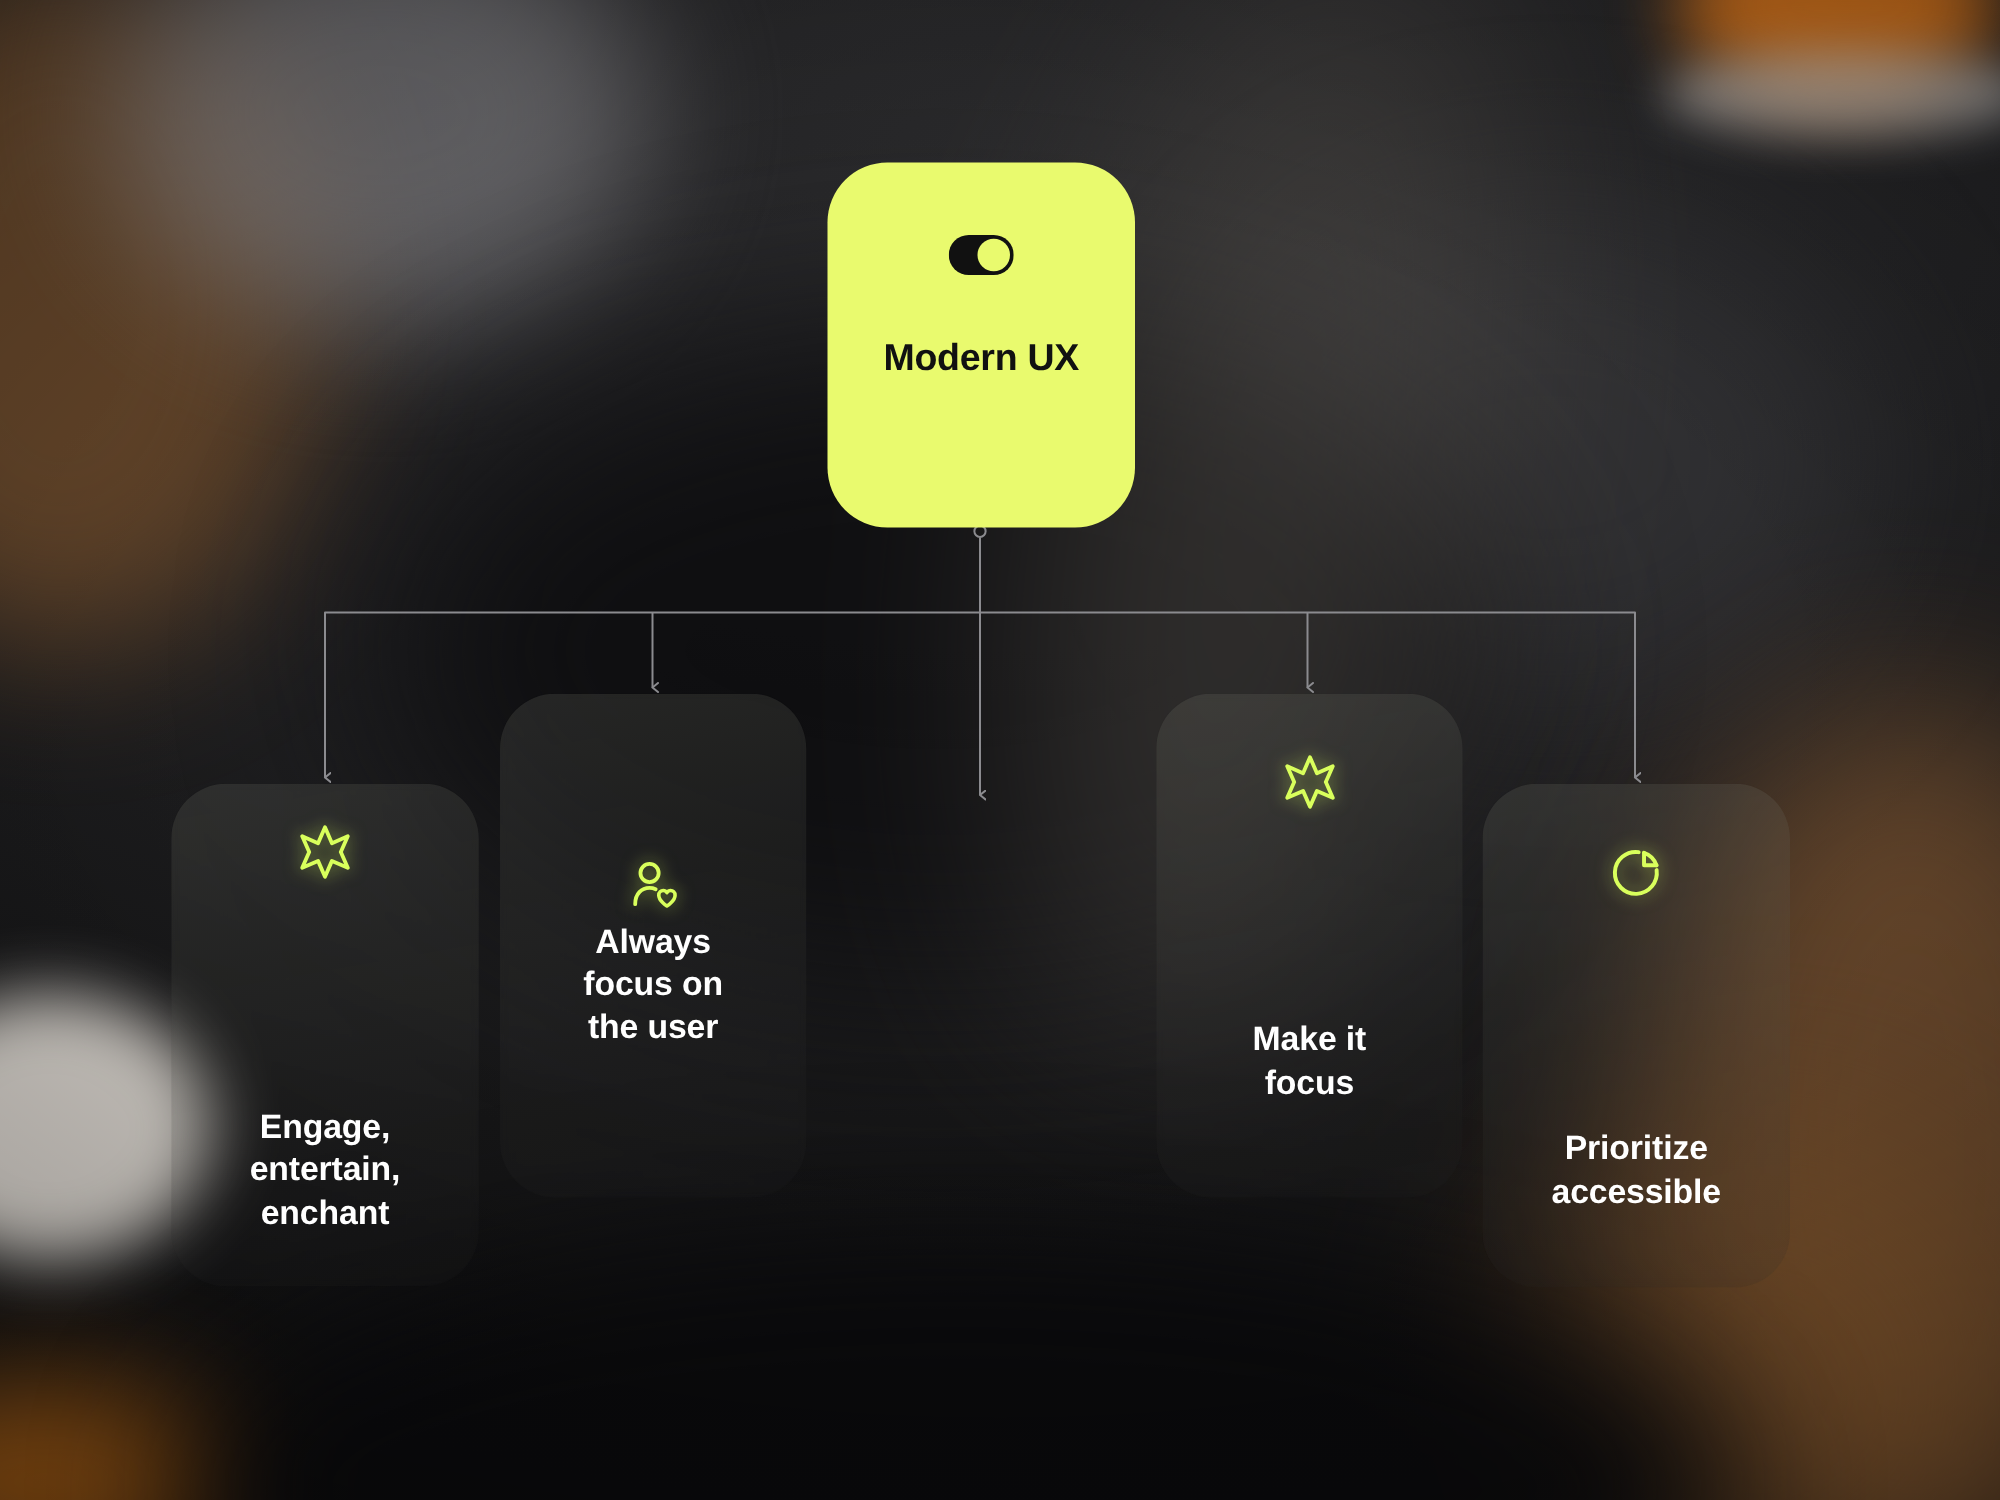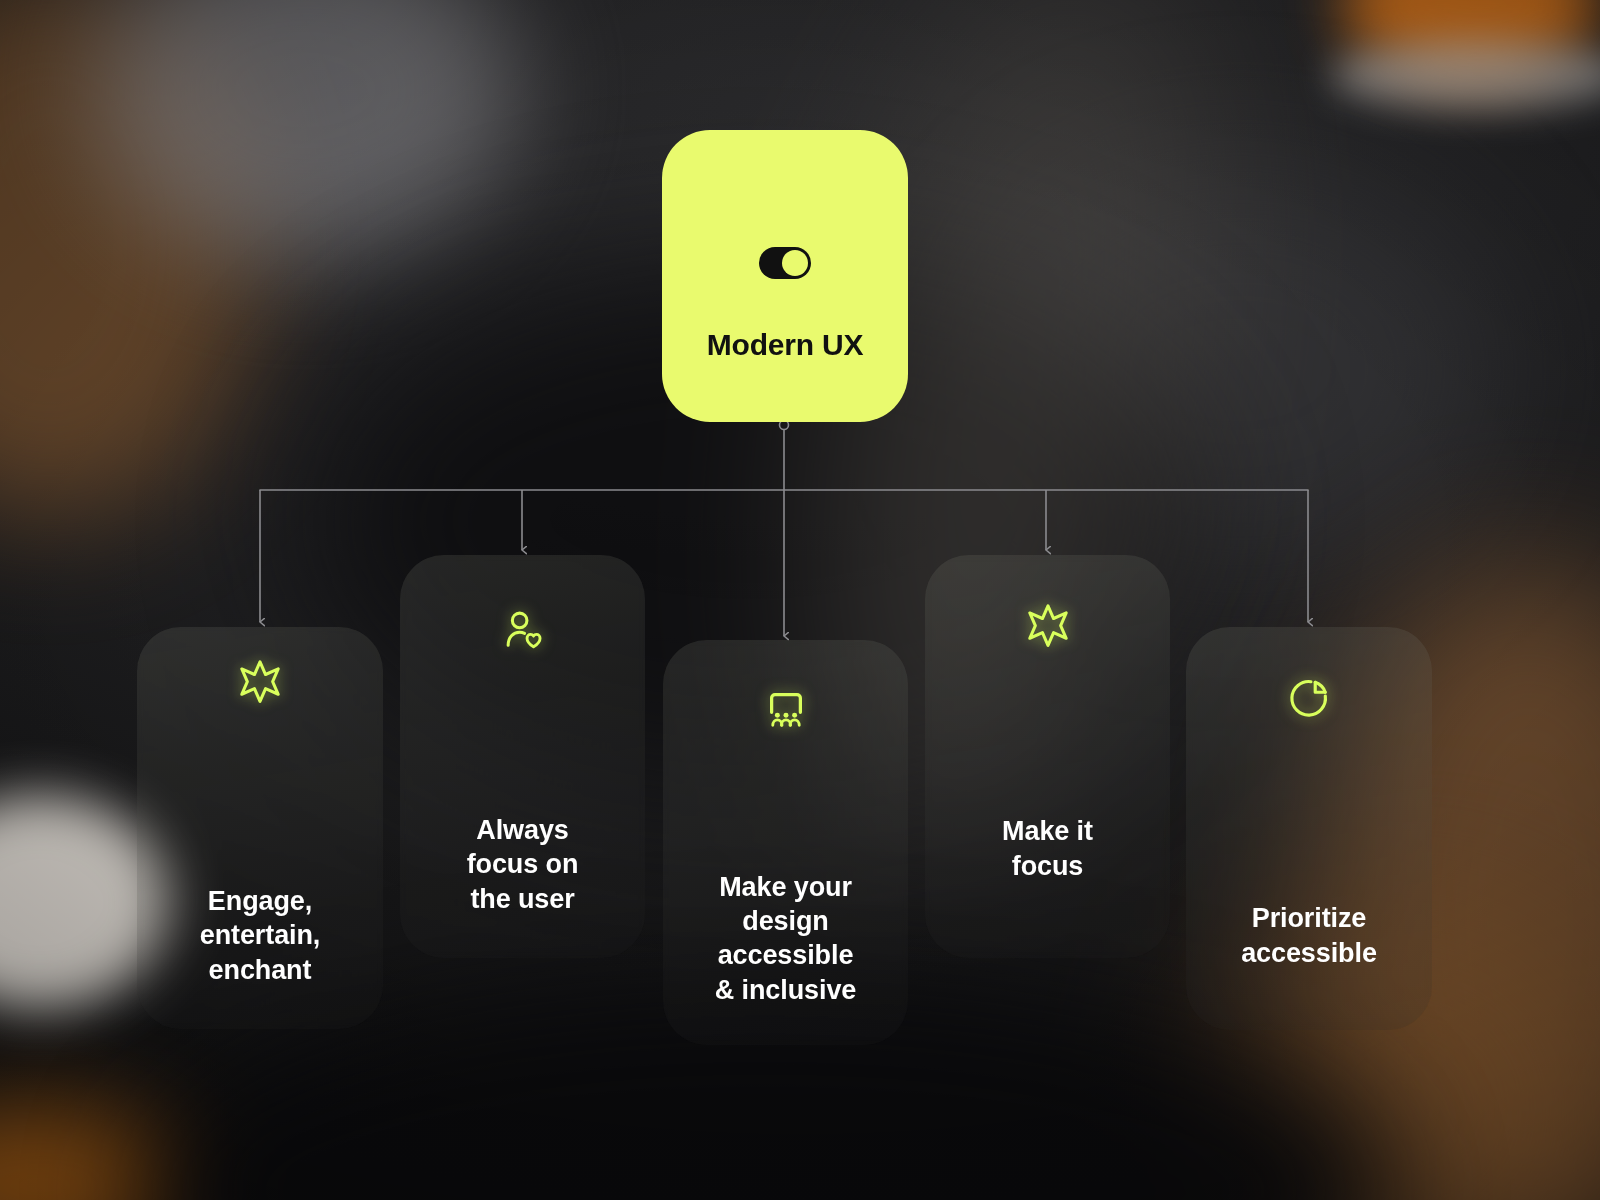--- a/index.html
+++ b/index.html
@@ -135,21 +135,21 @@
     border-radius: 44px;
     display: flex;
     flex-direction: column;
     align-items: center;
   }
 
   .root-node {
     background: #e9fa6e;
     border-radius: 48px;
     align-items: center;
-    justify-content: center;
+    justify-content: flex-start;
   }
   .root-toggle {
     margin-top: 58px;
   }
   .root-label {
     margin-top: 44px;
     color: #111111;
     font-size: 30px;
     font-weight: 700;
     line-height: 1.17;
@@ -238,50 +238,33 @@
     <span class="leaf-icon">
       <svg width="46" height="46" viewBox="0 0 48 48" aria-hidden="true">
         <path d="M24 3 L29.8 16.2 L43 10.4 L37.2 23.6 L43 36.8 L29.8 31 L24 44.2 L18.2 31 L5 36.8 L10.8 23.6 L5 10.4 L18.2 16.2 Z" fill="none" stroke="#d9ff5c" stroke-width="3.2" stroke-linejoin="round" stroke-linecap="round"></path>
       </svg>
     </span>
     <div class="leaf-label">Engage,
 entertain,
 enchant</div>
   </div>
 
-  <div class="node leaf-node" style="left:400px; top:555px; width:245px; height:403px; padding-top:52px; padding-bottom:42px; justify-content:space-between;">
+  <div class="node leaf-node" style="left:400px; top:555px; width:245px; height:403px; padding-top:52px; padding-bottom:42px; justify-content:center;">
     <span class="leaf-icon">
       <svg width="46" height="46" viewBox="0 0 48 48" aria-hidden="true">
         <circle cx="20.5" cy="14" r="7.6" fill="none" stroke="#d9ff5c" stroke-width="3.2"></circle>
         <path d="M8.5 40 C8.5 31.4 13.8 26.4 20.5 26.4 C22.4 26.4 24.1 26.8 25.6 27.5" fill="none" stroke="#d9ff5c" stroke-width="3.2" stroke-linecap="round"></path>
         <path d="M35 41.5 C35 41.5 28.2 37.3 28.2 32.5 C28.2 30.1 30.0 28.6 31.9 28.6 C33.3 28.6 34.4 29.4 35 30.4 C35.6 29.4 36.7 28.6 38.1 28.6 C40.0 28.6 41.8 30.1 41.8 32.5 C41.8 37.3 35 41.5 35 41.5 Z" fill="none" stroke="#d9ff5c" stroke-width="3.0" stroke-linejoin="round"></path>
       </svg>
     </span>
     <div class="leaf-label">Always
 focus on
 the user</div>
   </div>
 
-  <div class="node leaf-node" style="left:663px; top:640px; width:245px; height:405px; padding-top:46px; padding-bottom:38px; justify-content:space-between;">
-    <span class="leaf-icon">
-      <svg width="46" height="46" viewBox="0 0 48 48" aria-hidden="true">
-        <path d="M9 27.5 L9 12.5 A3.5 3.5 0 0 1 12.5 9 L35.5 9 A3.5 3.5 0 0 1 39 12.5 L39 27.5" fill="none" stroke="#d9ff5c" stroke-width="3.4" stroke-linecap="round"></path>
-        <circle cx="15" cy="30.5" r="2.6" fill="#d9ff5c"></circle>
-        <circle cx="24" cy="30.5" r="2.6" fill="#d9ff5c"></circle>
-        <circle cx="33" cy="30.5" r="2.6" fill="#d9ff5c"></circle>
-        <path d="M10.2 41 C10.2 37.6 12.4 35.3 15 35.3 C17.6 35.3 19.8 37.6 19.8 41" fill="none" stroke="#d9ff5c" stroke-width="3.0" stroke-linecap="round"></path>
-        <path d="M19.2 41 C19.2 37.6 21.4 35.3 24 35.3 C26.6 35.3 28.8 37.6 28.8 41" fill="none" stroke="#d9ff5c" stroke-width="3.0" stroke-linecap="round"></path>
-        <path d="M28.2 41 C28.2 37.6 30.4 35.3 33 35.3 C35.6 35.3 37.8 37.6 37.8 41" fill="none" stroke="#d9ff5c" stroke-width="3.0" stroke-linecap="round"></path>
-      </svg>
-    </span>
-    <div class="leaf-label">Make your
-design
-accessible
-&amp; inclusive</div>
-  </div>
 
   <div class="node leaf-node" style="left:925px; top:555px; width:245px; height:403px; padding-top:48px; padding-bottom:75px; justify-content:space-between;">
     <span class="leaf-icon">
       <svg width="46" height="46" viewBox="0 0 48 48" aria-hidden="true">
         <path d="M24 3 L29.8 16.2 L43 10.4 L37.2 23.6 L43 36.8 L29.8 31 L24 44.2 L18.2 31 L5 36.8 L10.8 23.6 L5 10.4 L18.2 16.2 Z" fill="none" stroke="#d9ff5c" stroke-width="3.2" stroke-linejoin="round" stroke-linecap="round"></path>
       </svg>
     </span>
     <div class="leaf-label">Make it
 focus</div>
   </div>

